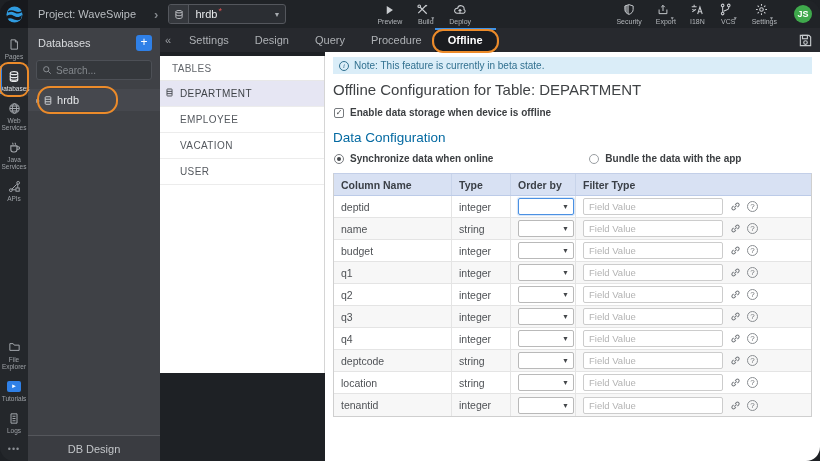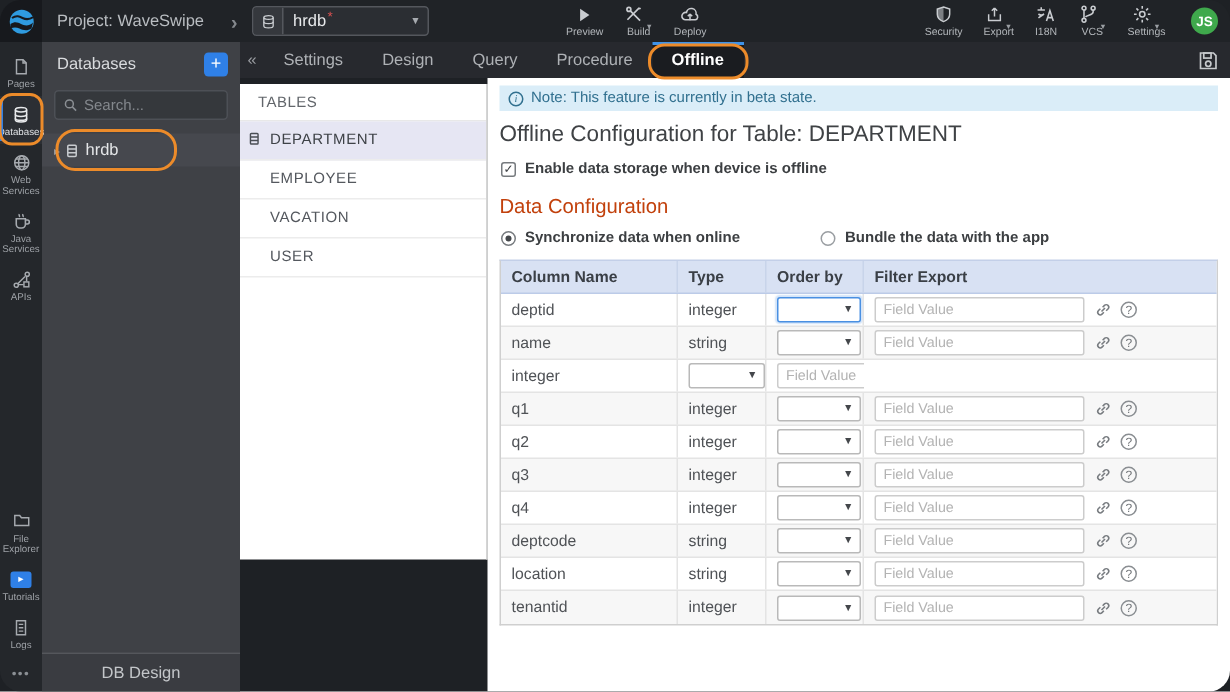--- a/index.html
+++ b/index.html
@@ -97,22 +97,22 @@
   .note { margin:5px 8px 0 8px; height:17px; background:var(--note-bg,#daedf8); color:var(--note-fg,#31708f);
           font-size:10px; display:flex; align-items:center; padding:0 6px; }
   .note .i-ic { width:10px; height:10px; border:1px solid currentColor; border-radius:50%;
           display:inline-flex; align-items:center; justify-content:center; font-size:7px; font-style:italic;
           margin-right:5px; font-family:"Liberation Serif", serif; flex:0 0 10px; }
   .h1 { margin:7px 8px 0 8px; font-size:15px; color:#3f4245; font-weight:normal; }
   .cb-row { margin:9px 8px 0 9px; display:flex; align-items:center; cursor:pointer; }
   .cbox { width:10px; height:10px; border:1px solid #767a7e; border-radius:2px; background:#fff;
           display:flex; align-items:center; justify-content:center; font-size:8px; color:#3c3f42; }
   .cb-lbl { margin-left:6px; font-size:10px; font-weight:bold; color:#3c3f42; }
-  .h2 { margin:12px 8px 0 8px; font-size:13.5px; color:#c2410c; font-weight:normal; }
-  .radio-row { margin:8px 8px 0 9px; display:flex; align-items:center; }
+  .h2 { margin:12px 8px 0 8px; font-size:13.5px; color:#0369a1; font-weight:normal; }
+  .radio-row { margin:8px 8px 0 9px; display:flex; align-items:center;gap:42px; }
   .radio { display:flex; align-items:center; cursor:pointer; }
   .radio + .radio { margin-left:54px; }
   .rdot { width:10px; height:10px; border:1px solid #777b7f; border-radius:50%; display:flex;
           align-items:center; justify-content:center; background:#fff; }
   .radio.off .rdot { border-color:#9a9ea2; }
   .rdot .in { width:4px; height:4px; border-radius:50%; background:#44474b; }
   .r-lbl { margin-left:6px; font-size:10px; font-weight:bold; color:#3c3f42; }
 
   .cfg-table { margin:9px 8px 0 8px; width:479px; border:1px solid #cfcfcf; border-top:1px solid #c3cfe8; }
   .thead { display:grid; grid-template-columns:118px 59px 65px 1fr; height:22px;
@@ -430,21 +430,21 @@
         <span class="rdot"></span>
         <span class="r-lbl">Bundle the data with the app</span>
       </span>
     </div>
 
     <div class="cfg-table">
       <div class="thead">
         <div>Column Name</div>
         <div>Type</div>
         <div>Order by</div>
-        <div>Filter Export</div>
+        <div>Filter Type</div>
       </div>
       <div id="rows-host">
   <div class="trow">
     <div class="cell-name">deptid</div>
     <div class="cell-type">integer</div>
     <div>
       <span class="select focused">
         <span class="sel-arrow">▼</span>
       </span>
     </div>
@@ -476,20 +476,21 @@
           <path d="M6.3 9.7l3.4-3.4"></path>
           <path d="M5.2 7L3.4 8.8a2.4 2.4 0 0 0 3.4 3.4L8.6 10.4"></path>
           <path d="M10.8 9l1.8-1.8a2.4 2.4 0 0 0-3.4-3.4L7.4 5.6"></path>
         </svg>
       </span>
       <span class="q-ic">?</span>
     </div>
   </div>
 
   <div class="trow">
+    <div class="cell-name">budget</div>
     <div class="cell-type">integer</div>
     <div>
       <span class="select">
         <span class="sel-arrow">▼</span>
       </span>
     </div>
     <div>
       <input class="fv" placeholder="Field Value" style="">
       <span class="row-ic">
         <svg width="11" height="11" viewBox="0 0 16 16" fill="none" stroke="currentColor" stroke-width="1.5">

